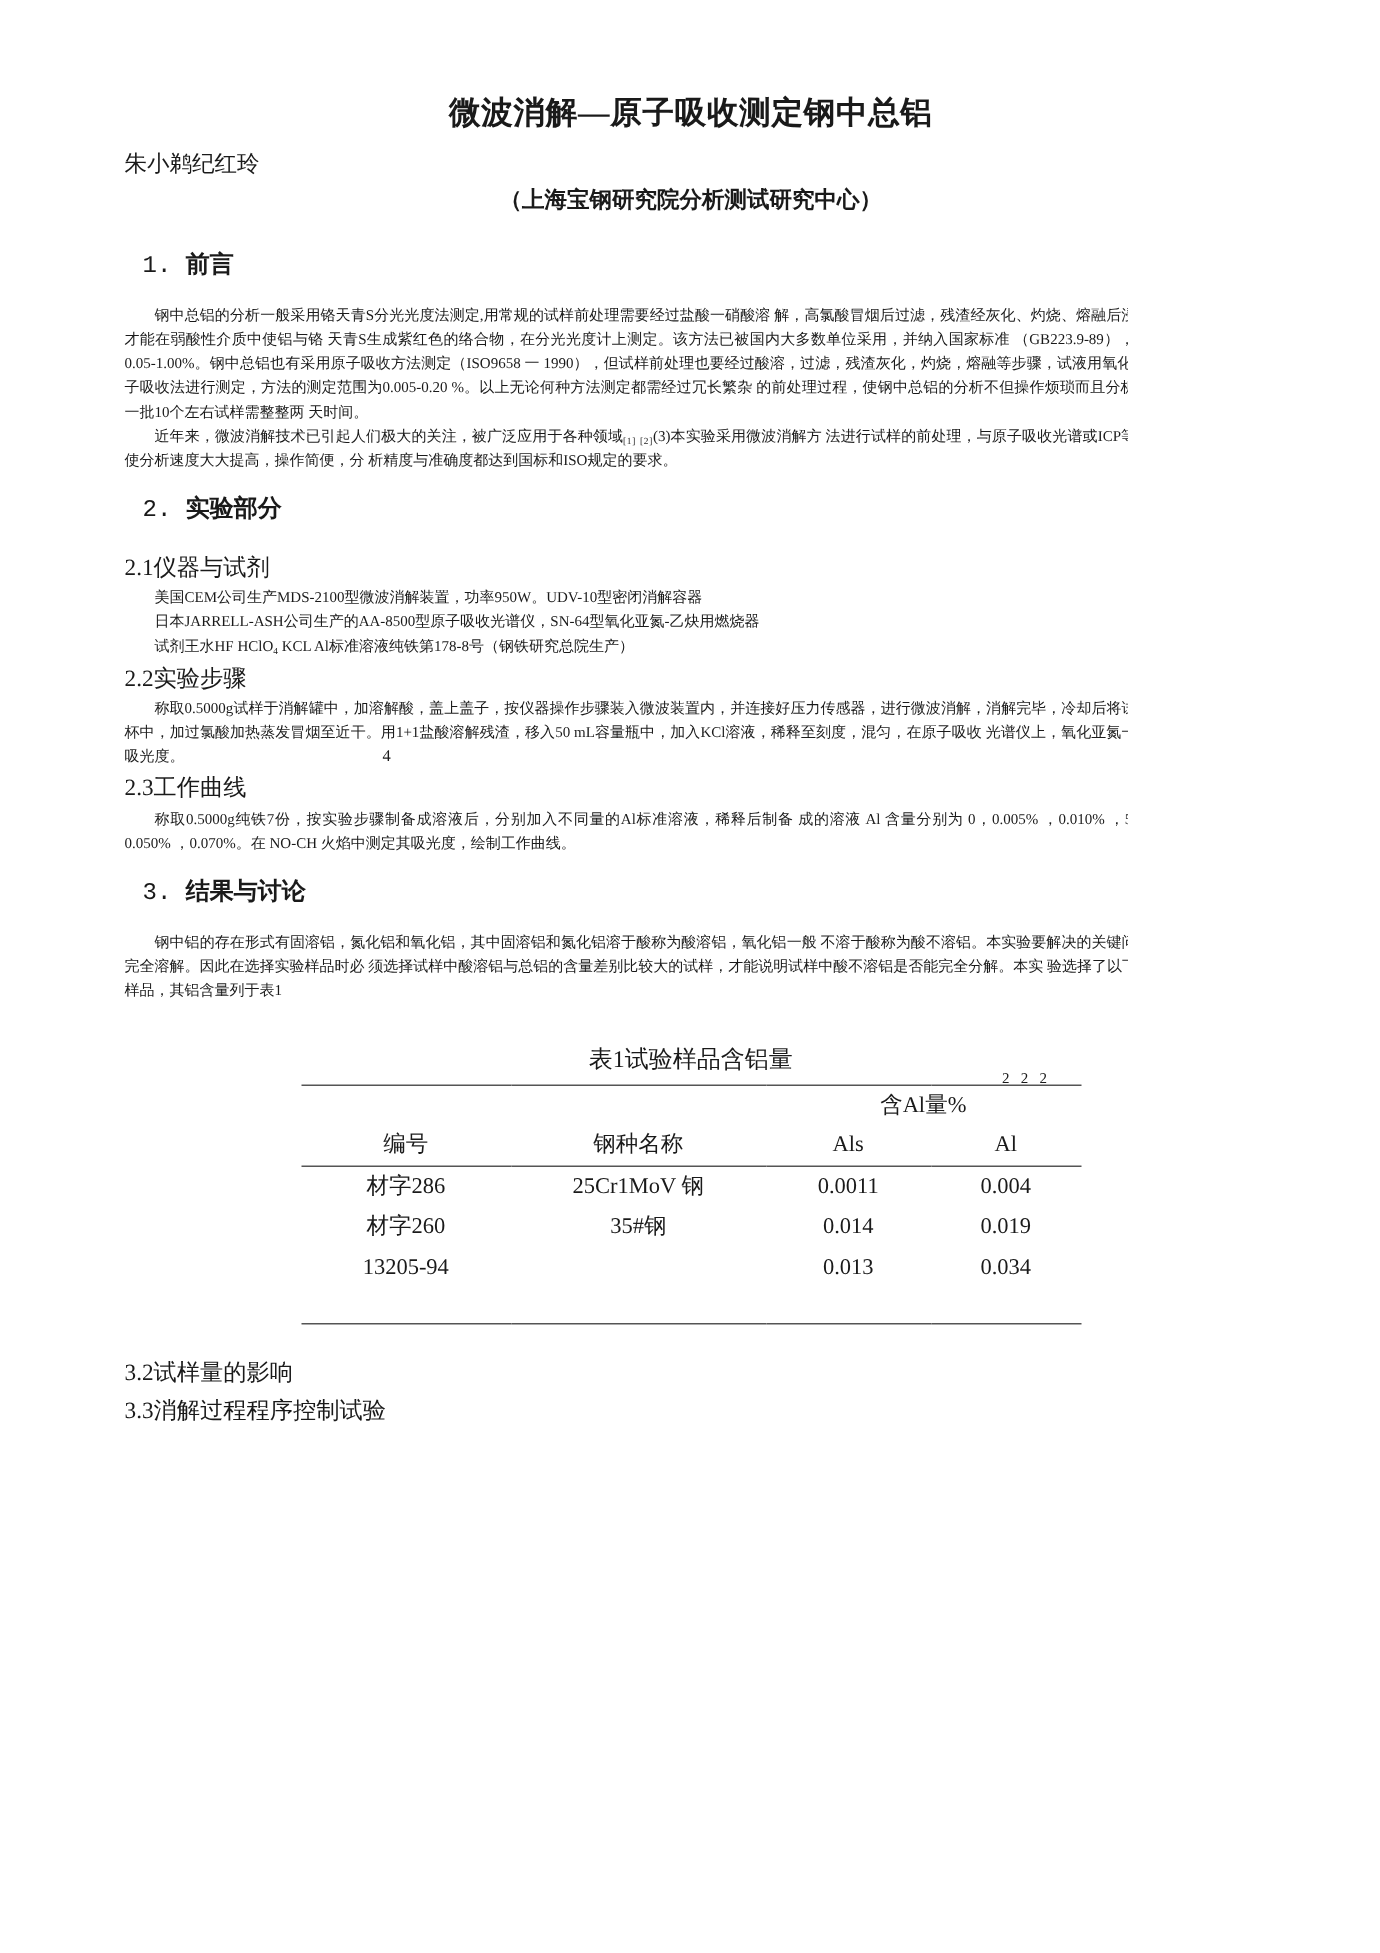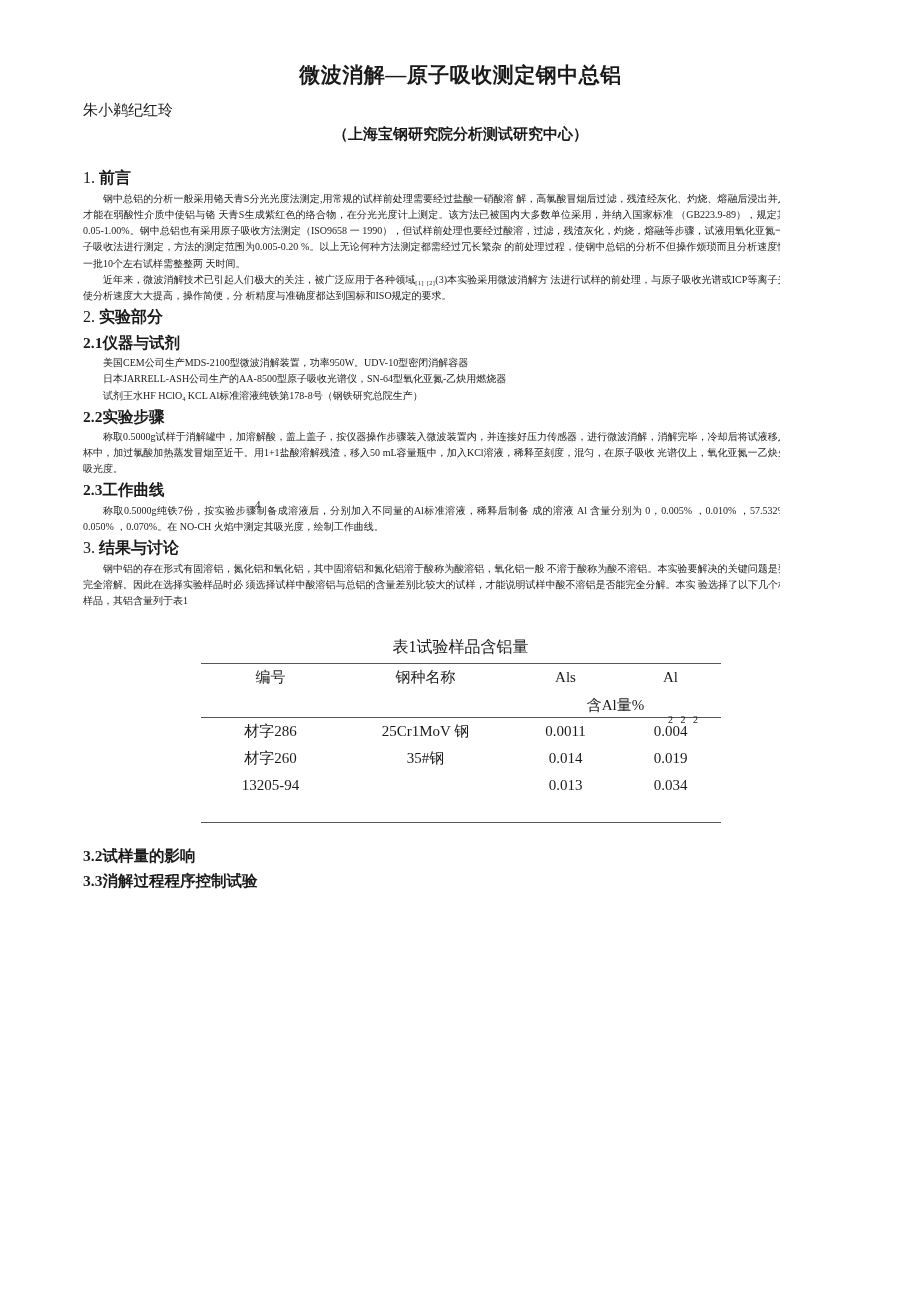--- a/index.html
+++ b/index.html
@@ -15,21 +15,20 @@
     color: #1a1a1a;
     -webkit-font-smoothing: none;
   }
   .page {
     position: absolute;
     left: 0;
     top: 0;
     width: 752px;
     height: 1302px;
     overflow: hidden;
-    padding-left: 28px;
   }
   .content {
     position: absolute;
     left: 83px;
     top: 60px;
     width: 755px;
   }
 
   
   .doc-title {
@@ -51,35 +50,35 @@
     font-weight: bold;
     text-align: center;
     line-height: 1.7;
     margin: 0 0 18px 0;
   }
 
   
   .h1 {
     font-size: 16px;
     line-height: 1.62;
-    margin: 0;
+    margin: 12px;
     white-space: nowrap;
+    font-family: Liberation Mono, monospace;
   }
   .h1 .num {
     font-weight: normal;
   }
   .h1 .label {
     font-weight: bold;
   }
   .h2 {
     font-size: 15.5px;
     line-height: 1.62;
     margin: 0;
     white-space: nowrap;
-    font-weight: bold;
   }
 
   
   .para {
     font-size: 10px;
     line-height: 1.62;
     margin: 0;
     text-align: justify;
     text-justify: inter-ideograph;
     text-indent: 2em;
@@ -222,30 +221,30 @@
           <col class="col-id">
             <col class="col-name">
             <col class="col-als">
             <col class="col-al">
         </colgroup>
         <tbody>
           <tr class="rule-top">
             <td colspan="4"></td>
           </tr>
           <tr>
+            <td class="grouphead"></td>
+            <td class="grouphead"></td>
+            <td class="grouphead" colspan="2">含Al量%</td>
+          </tr>
+          <tr>
             <th>编号</th>
             <th>钢种名称</th>
             <th>Als</th>
             <th>Al</th>
           </tr>
-          <tr>
-            <td class="grouphead"></td>
-            <td class="grouphead"></td>
-            <td class="grouphead" colspan="2">含Al量%</td>
-          </tr>
           <tr class="rule-mid">
             <td colspan="4"></td>
           </tr>
           <tr>
             <td>材字286</td>
             <td>25Cr1MoV 钢</td>
             <td>0.0011</td>
             <td>0.004</td>
           </tr>
           <tr>

